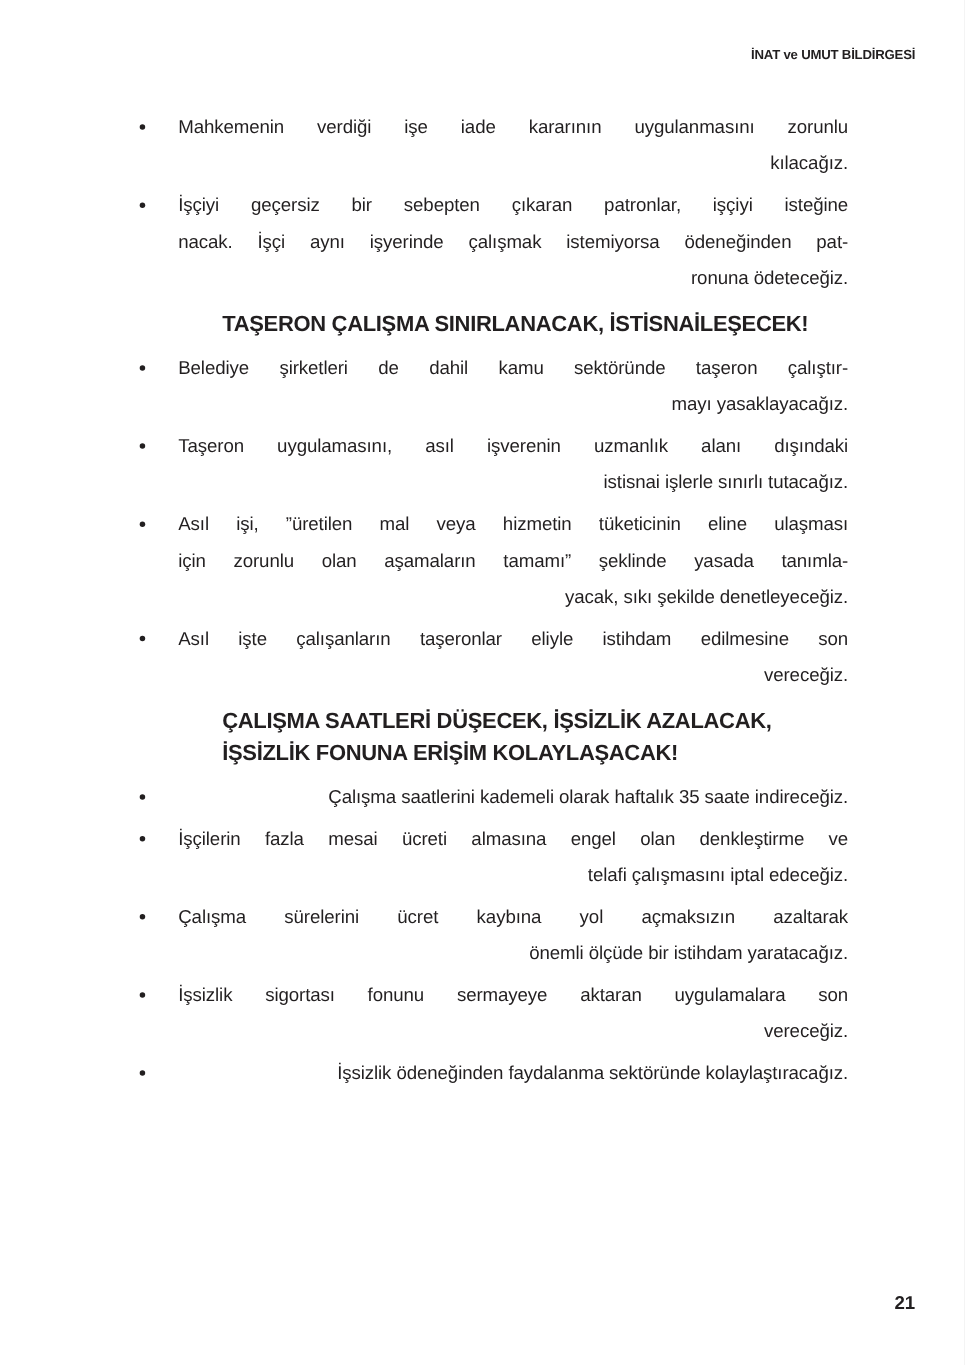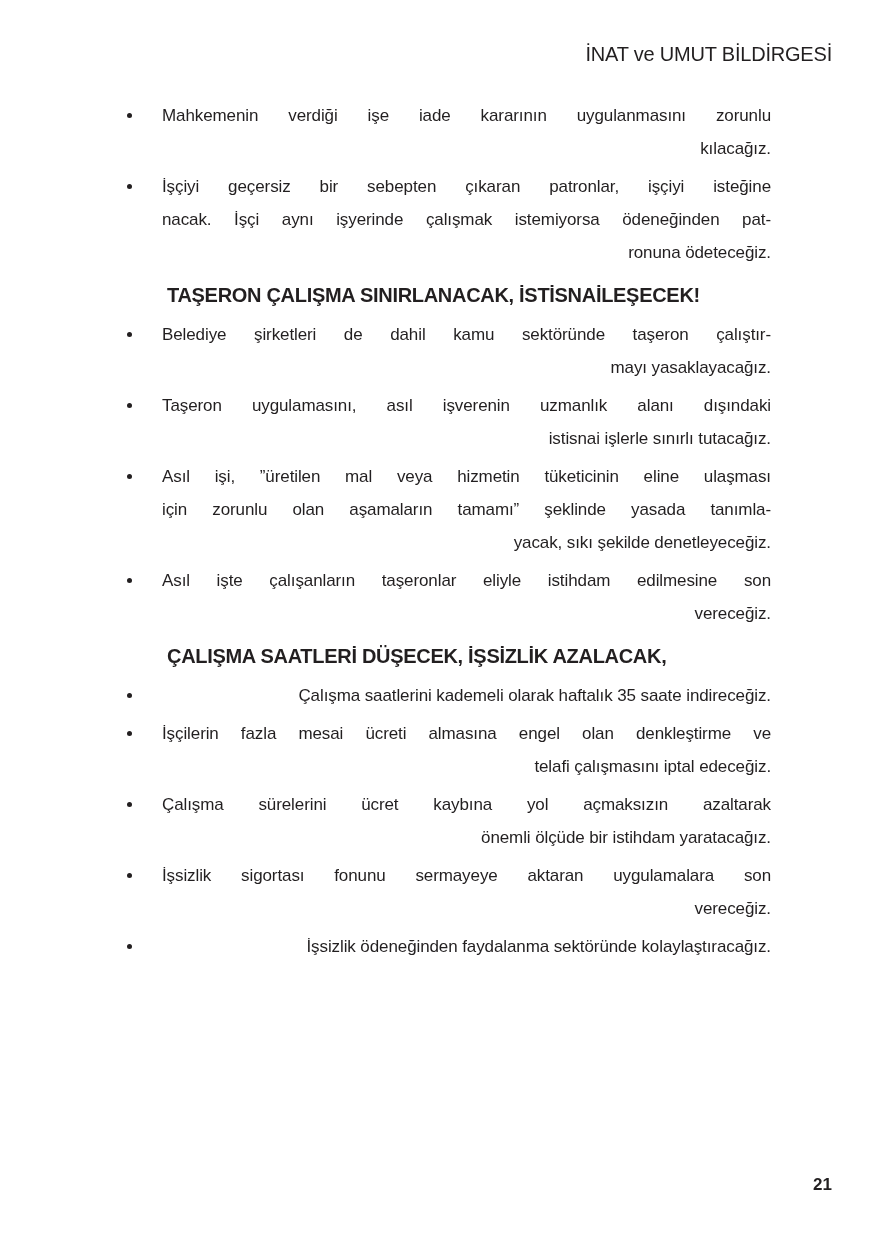--- a/index.html
+++ b/index.html
@@ -15,22 +15,22 @@
     margin: 0 auto;
     background: var(--page-bg);
     color: var(--text-color);
     font-family: "Liberation Sans", sans-serif;
     overflow: hidden;
   }
   .running-header {
     position: absolute;
     top: 43px;
     right: 45px;
-    font-size: 20px;
-    font-weight: 400;
+    font-size: 12px;
+    font-weight: 700;
     letter-spacing: -0.2px;
     white-space: nowrap;
   }
   .content {
     position: absolute;
     top: 99px;
     left: 162px;
     width: 609px;
   }
   .bullet-group { margin: 0; }
@@ -61,21 +61,21 @@
     width: 100%;
     height: 0;
   }
   .lastline { text-align: right; }
   .section-heading {
     margin: 12px 0 8px 5px;
     font-weight: 700;
     font-size: 20px;
     letter-spacing: -0.3px;
   }
-  .heading-line { line-height: 29px; white-space: nowrap; }
+  .heading-line { line-height: 29px; white-space: nowrap; margin-left: 35px; }
   .page-footer {
     position: absolute;
     top: 1175px;
     right: 45px;
   }
   .page-number {
     font-size: 17px;
     font-weight: 700;
     margin-left: 28px;
   }
@@ -124,20 +124,21 @@
           <div class="line lastline">yacak, sıkı şekilde denetleyeceğiz.</div>
         </div>
         <div class="bullet-item">
           <span class="bullet-marker" title="•"></span>
           <div class="line jline">Asıl işte çalışanların taşeronlar eliyle istihdam edilmesine son</div>
           <div class="line lastline">vereceğiz.</div>
         </div>
       </div>
       <div class="section-heading">
         <div class="heading-line">ÇALIŞMA SAATLERİ DÜŞECEK, İŞSİZLİK AZALACAK,</div>
+        <div class="heading-line">İŞSİZLİK FONUNA ERİŞİM KOLAYLAŞACAK!</div>
       </div>
       <div class="bullet-group">
         <div class="bullet-item">
           <span class="bullet-marker" title="•"></span>
           <div class="line lastline">Çalışma saatlerini kademeli olarak haftalık 35 saate indireceğiz.</div>
         </div>
         <div class="bullet-item">
           <span class="bullet-marker" title="•"></span>
           <div class="line jline">İşçilerin fazla mesai ücreti almasına engel olan denkleştirme ve</div>
           <div class="line lastline">telafi çalışmasını iptal edeceğiz.</div>

